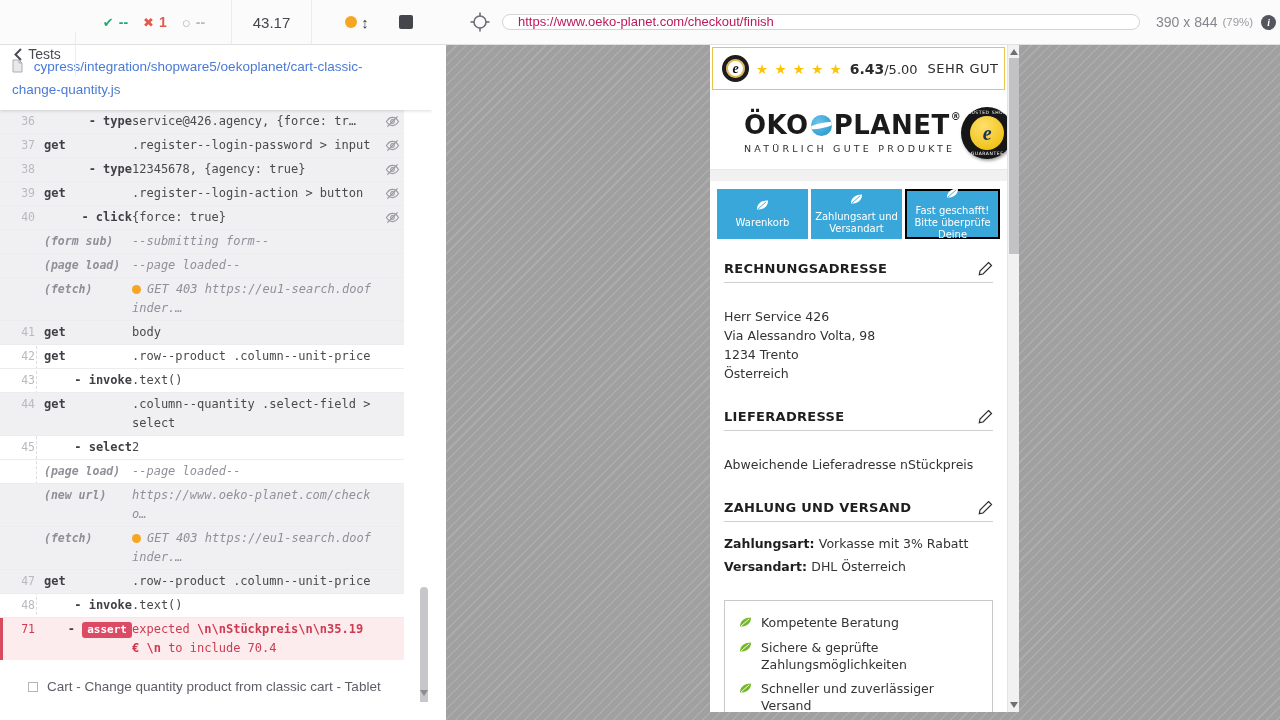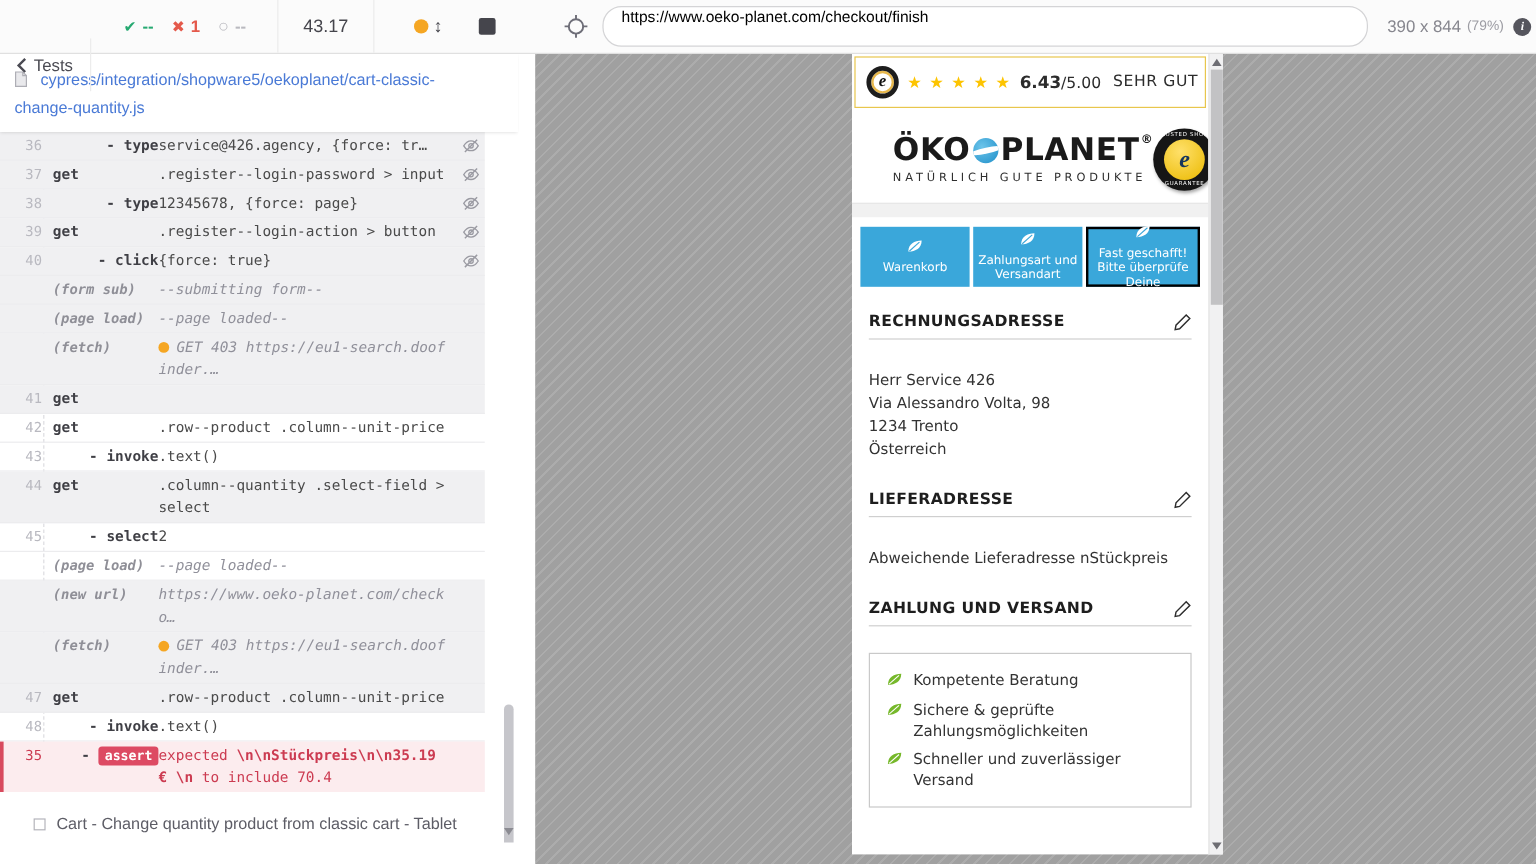--- a/index.html
+++ b/index.html
@@ -20,23 +20,23 @@
   .stat.pending .glyph { font-size:15px; }
   .h-timer { left:232px; width:80px; justify-content:center;
     border-right:1px solid #ececec; font-size:15px; color:#45454c; }
   .h-controls { left:312px; width:134px; justify-content:center; gap:4px; }
   .orange-dot { width:12px; height:12px; border-radius:50%; background:#f5a623; }
   .updown { font-size:15px; font-weight:bold; color:#45454c; line-height:1; }
   .stop-btn { width:14px; height:14px; background:#45454c; border-radius:2px; margin-left:26px; cursor:pointer; }
   .h-url-wrap { position:absolute; left:460px; top:0; height:44px; right:0;
     display:flex; align-items:center; }
   .target-icon { margin-left:10px; margin-right:12px; cursor:pointer; flex:none; }
-  .url-pill { width:638px; height:34px; border:1px solid #d4d4d6; border-radius:16px;
-    background:#fff; display:flex; align-items:flex-start; padding:0 15px;
-    font-size:13px; color:#000000; overflow:hidden; white-space:nowrap; }
+  .url-pill { width:638px; height:16px; border:1px solid #d4d4d6; border-radius:16px;
+    background:#fff; display:flex; align-items:flex-end; padding:0 15px;
+    font-size:13px; color:#be185d; overflow:hidden; white-space:nowrap; }
   .viewport-size { margin-left:16px; font-size:14px; color:#86868e; }
   .viewport-zoom { margin-left:5px; font-size:11.5px; color:#9c9ca3; }
   .info-icon { margin-left:8px; width:15px; height:15px; border-radius:50%;
     background:#55555d; color:#fff; font-size:10px; font-weight:bold;
     display:flex; align-items:center; justify-content:center;
     font-family:"Liberation Serif", serif; font-style:italic; }
 
   
   #reporter { position:absolute; top:45px; left:0; width:432px; bottom:18px;
     background:#fff; overflow:hidden; }
@@ -232,21 +232,21 @@
           <svg width="15" height="13" viewBox="0 0 16 14">
             <path d="M1.5 7 C3.5 3.8 6 2.6 8 2.6 S12.5 3.8 14.5 7 C12.5 10.2 10 11.4 8 11.4 S3.5 10.2 1.5 7 Z" fill="none" stroke="#9a9aa2" stroke-width="1.2"></path>
             <circle cx="8" cy="7" r="2" fill="none" stroke="#9a9aa2" stroke-width="1.2"></circle>
             <line x1="2.5" y1="12.5" x2="13.5" y2="1.5" stroke="#9a9aa2" stroke-width="1.3"></line>
           </svg>
         </span>
       </div>
       <div class="log-row shaded">
         <span class="lr-num">38</span>
         <span class="lr-method child">- type</span>
-        <span class="lr-msg">12345678, {force: page}</span>
+        <span class="lr-msg">12345678, {agency: true}</span>
         <span class="lr-icon">
           <svg width="15" height="13" viewBox="0 0 16 14">
             <path d="M1.5 7 C3.5 3.8 6 2.6 8 2.6 S12.5 3.8 14.5 7 C12.5 10.2 10 11.4 8 11.4 S3.5 10.2 1.5 7 Z" fill="none" stroke="#9a9aa2" stroke-width="1.2"></path>
             <circle cx="8" cy="7" r="2" fill="none" stroke="#9a9aa2" stroke-width="1.2"></circle>
             <line x1="2.5" y1="12.5" x2="13.5" y2="1.5" stroke="#9a9aa2" stroke-width="1.3"></line>
           </svg>
         </span>
       </div>
       <div class="log-row shaded">
         <span class="lr-num">39</span>
@@ -286,20 +286,21 @@
       </div>
       <div class="log-row shaded event">
         <span class="lr-num"></span>
         <span class="lr-method">(fetch)</span>
         <span class="lr-msg"><span class="fetch-dot"></span>GET 403 https://eu1-search.doofinder.…</span>
         <span class="lr-icon"></span>
       </div>
       <div class="log-row shaded">
         <span class="lr-num">41</span>
         <span class="lr-method">get</span>
+        <span class="lr-msg">body</span>
         <span class="lr-icon"></span>
       </div>
       <div class="log-row">
         <span class="lr-num">42</span>
         <span class="lr-method">get</span>
         <span class="lr-msg">.row--product .column--unit-price</span>
         <span class="lr-icon"></span>
       </div>
       <div class="log-row">
         <span class="lr-num">43</span>
@@ -343,21 +344,21 @@
         <span class="lr-msg">.row--product .column--unit-price</span>
         <span class="lr-icon"></span>
       </div>
       <div class="log-row">
         <span class="lr-num">48</span>
         <span class="lr-method child">- invoke</span>
         <span class="lr-msg">.text()</span>
         <span class="lr-icon"></span>
       </div>
       <div class="log-row error">
-        <span class="lr-num">35</span>
+        <span class="lr-num">71</span>
         <span class="lr-method child"><span class="assert-dash">- </span><span class="assert-pill">assert</span></span>
         <span class="lr-msg"><span>expected </span><b>\n\nStückpreis\n\n35.19 €</b><span> </span><b>\n</b><span> to include 70.4</span></span>
         <span class="lr-icon"></span>
       </div>
     </div>
   <div class="next-test">
     <span class="box-icon"></span>
     <span>Cart - Change quantity product from classic cart - Tablet</span>
   </div>
   <div class="reporter-footer"></div>
@@ -450,20 +451,24 @@
           </div>
       </div>
 
       <div class="section mt26">
         <div class="sec-head">
           <span class="sec-title">ZAHLUNG UND VERSAND</span>
           <svg class="pencil" width="15" height="15" viewBox="0 0 15 15">
             <path d="M10.5 1.5 l3 3 L5 13 l-3.7.7 L2 10z" fill="none" stroke="#2e2e2e" stroke-width="1.2"></path>
             </svg>
         </div>
+        <div class="kv" id="payment-rows">
+            <div><b>Zahlungsart: </b>Vorkasse mit 3% Rabatt</div>
+            <div><b>Versandart: </b>DHL Österreich</div>
+          </div>
       </div>
 
       <div class="benefits" id="benefits">
           <div class="benefit">
             <span><svg width="13" height="12" viewBox="0 0 14 13">
                 <path d="M1 11.5 C1 4.5 6.5 1.5 13 1.5 C13 8.5 7.5 11.5 1 11.5 Z" fill="#76b82a"></path>
                 <line x1="2" y1="11" x2="11" y2="3" stroke="#fff" stroke-width="1"></line>
               </svg></span>
             <span>Kompetente Beratung</span>
           </div>

